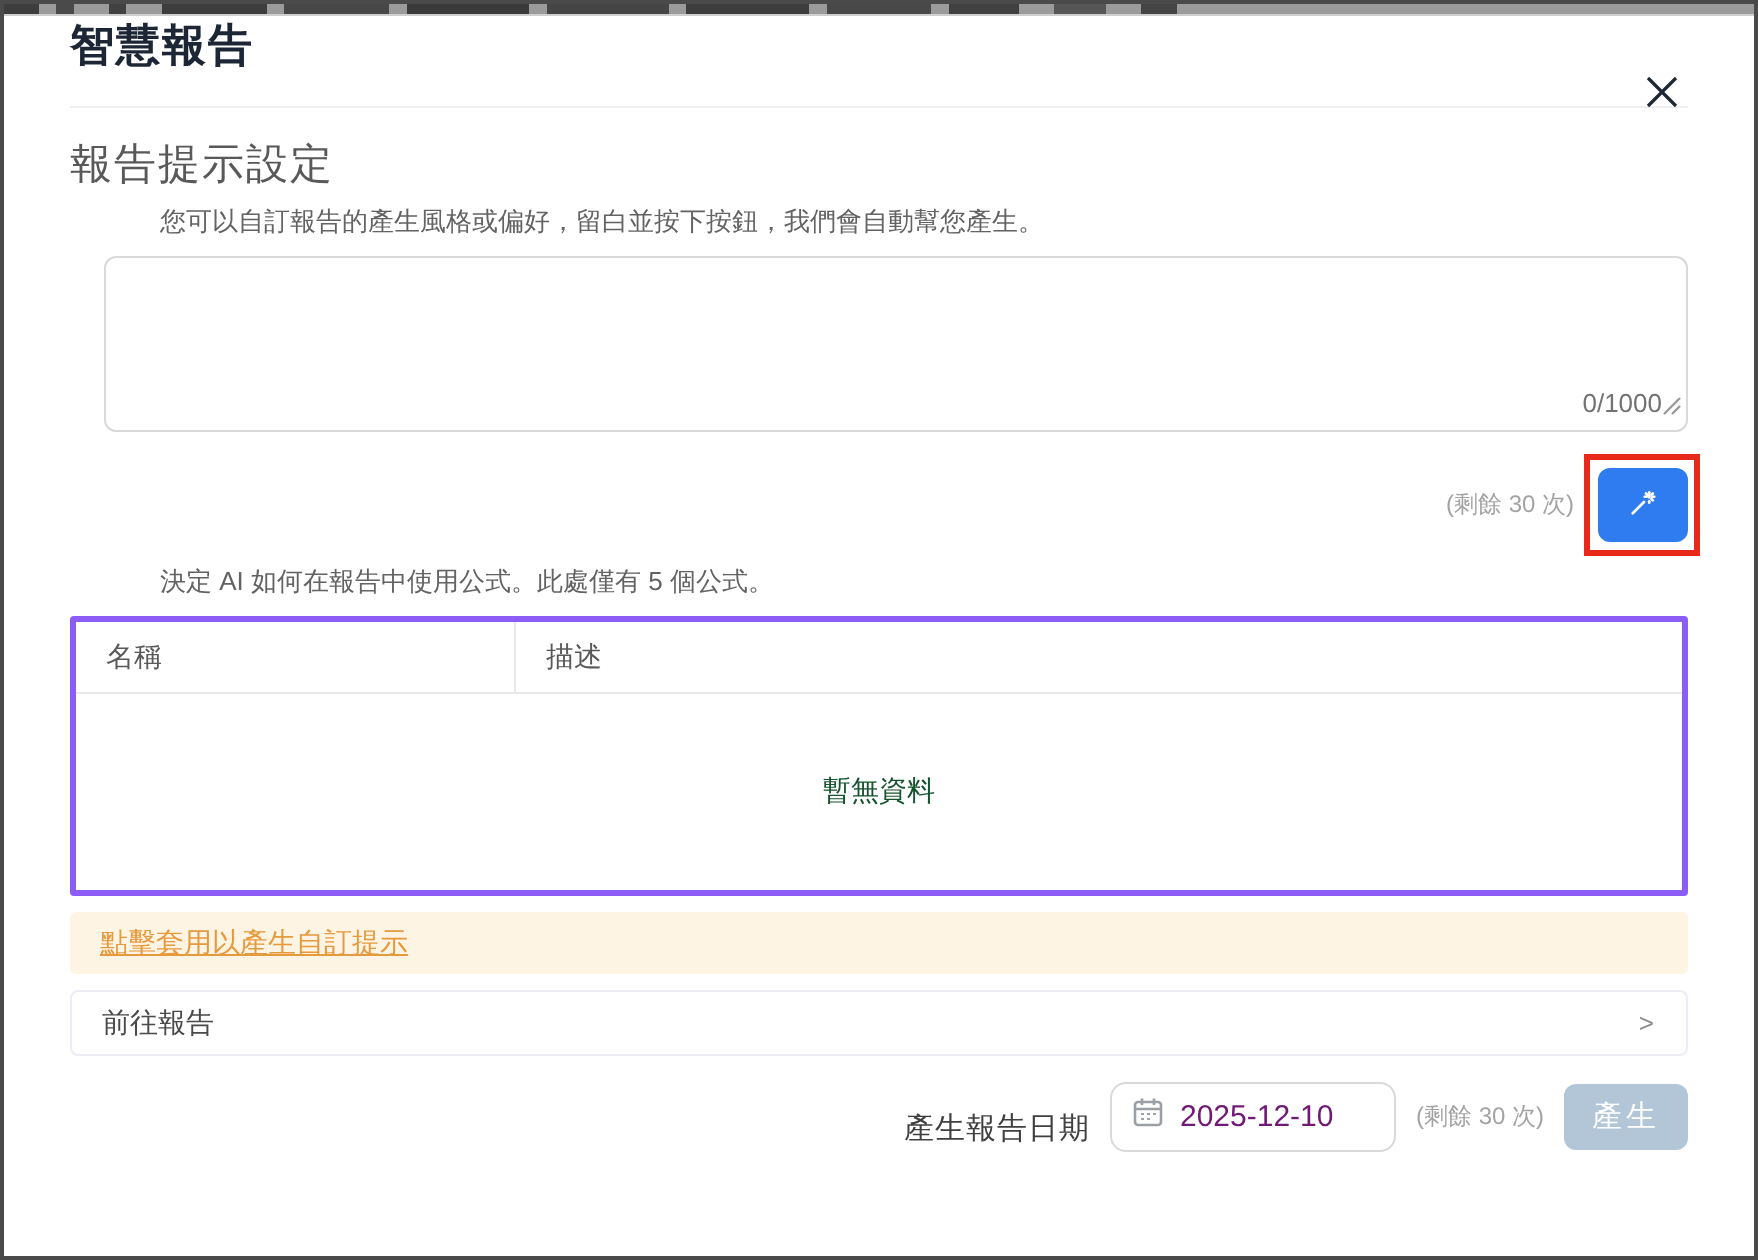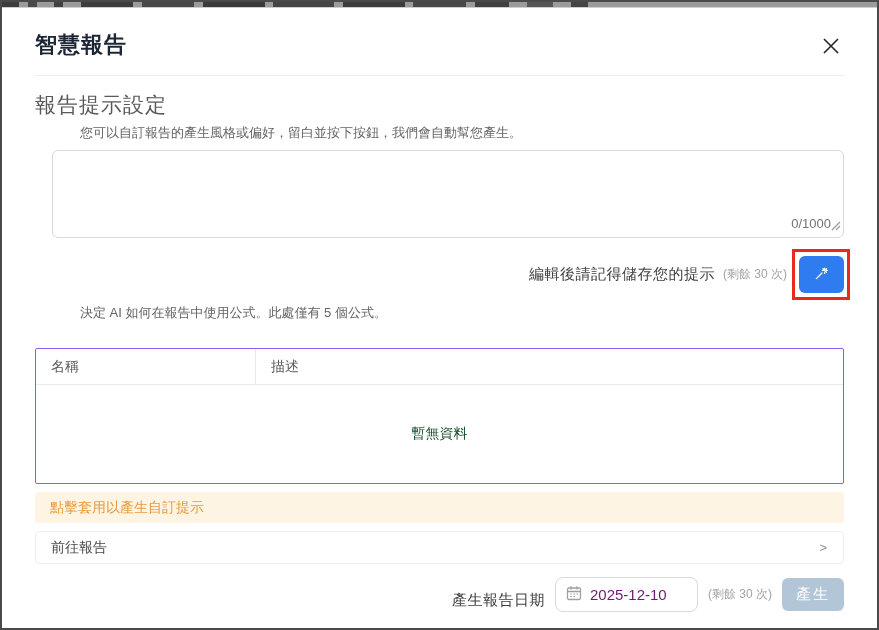--- a/index.html
+++ b/index.html
@@ -8,48 +8,48 @@
 
   .stage { position:relative; width:879px; height:630px; border:2px solid #4a4a4a; overflow:hidden; background:#fff; }
 
   
   .backdrop-strip { height:5px; width:100%; background:#9b9b9b;
     background-image:linear-gradient(90deg,#3d3d3d 0 2%, transparent 2% 3%, #4a4a4a 3% 4%, transparent 4% 6%, #414141 6% 7%, transparent 7% 9%, #3d3d3d 9% 15%, transparent 15% 16%, #474747 16% 22%, transparent 22% 23%, #3a3a3a 23% 30%, transparent 30% 31%, #454545 31% 38%, transparent 38% 39%, #3d3d3d 39% 46%, transparent 46% 47%, #484848 47% 53%, transparent 53% 54%, #404040 54% 58%, transparent 58% 60%, #565656 60% 63%, transparent 63% 65%, #444 65% 67%, transparent 67% 100%);
   }
 
   .modal { position:absolute; top:5px; left:0; right:0; bottom:0; background:#fff; border-top:1px solid #cfcfcf; padding:0 33px; }
 
-  .modal-header { position:relative; padding-top:22px; }
+  .modal-header { position:relative; }
   .modal-title { font-size:22px; font-weight:bold; color:#1d2634; line-height:30px; letter-spacing:1px; }
   .close-btn { position:absolute; right:2px; top:28px; width:22px; height:22px; cursor:pointer; background:none; border:none; }
   .header-divider { border:none; border-top:1px solid #efefef; margin-top:15px; }
 
   .section-heading { margin-top:15px; font-size:21px; font-weight:400; color:#595959; line-height:28px; letter-spacing:1px; }
   .section-desc { margin-top:6px; font-size:13px; color:#636363; line-height:16px;margin-left:45px; }
 
   .textarea-wrap { position:relative; margin-top:9px;padding-left:17px; }
   .prompt-textarea { width:100%; height:88px; border:1px solid #d9d9d9; border-radius:6px; resize:none; font-family:inherit; font-size:14px; padding:8px 12px 24px; color:#434343; display:block; outline:none; }
   .char-counter { position:absolute; right:13px; bottom:7px; font-size:13px; color:#737373; background:#fff; }
   .resize-handle { position:absolute; right:3px; bottom:3px; }
 
   .save-row { margin-top:11px; display:flex; align-items:center; justify-content:flex-end; gap:8px; height:50px; }
   .save-hint { font-size:15px; color:#404040; letter-spacing:0.5px; }
   .remaining-note { font-size:12px; color:#a3a3a3; }
   .magic-btn-wrap { position:relative; margin-left:4px; }
   .magic-btn { width:45px; height:37px; background:#2f7cf0; border:none; border-radius:6px; display:flex; align-items:center; justify-content:center; cursor:pointer; }
   .annotation-box { position:absolute; top:-7px; left:-7px; right:-6px; bottom:-7px; border:3px solid #e8291c; pointer-events:none; }
 
-  .formula-table { margin-top:27px; border:1px solid #8b5cf6; border-radius:2px; }
+  .formula-table { margin-top:9px; border:3px solid #8b5cf6; border-radius:2px; }
   .ft-header { display:flex; border-bottom:1px solid #e9e9e9; height:36px; }
   .ft-col { display:flex; align-items:center; padding:0 15px; font-size:14px; color:#595959; }
   .ft-col-name { width:220px; border-right:1px solid #e9e9e9; }
   .ft-col-desc { flex:1; }
   .ft-empty { height:98px; display:flex; align-items:center; justify-content:center; font-size:14px; color:#14532d; }
 
-  .apply-banner { margin-top:8px; height:31px; background:#fdf4e4; border-radius:3px; display:flex; align-items:center; padding:0 15px; font-size:14px; color:#e79a3d; cursor:pointer; }
+  .apply-banner { margin-top:8px; height:31px; background:#fdf4e4; border-radius:3px; display:flex; align-items:center; padding:0 15px; font-size:14px; color:#e79a3d; cursor:pointer;text-decoration:underline; }
 
   .goto-row { margin-top:8px; height:33px; border:1px solid #ecedf6; border-radius:4px; display:flex; align-items:center; justify-content:space-between; padding:0 16px 0 15px; cursor:pointer; background:#fff; }
   .goto-label { font-size:14px; color:#4a4a4a; }
   .goto-arrow { font-size:13px; color:#8c8c8c; }
 
   .footer-row { margin-top:13px; display:flex; align-items:center; justify-content:flex-end; gap:10px; }
   .date-label { font-size:15px; color:#404040; font-weight:500; letter-spacing:0.5px;margin-top:12px; }
   .date-input { width:143px; height:35px; border:1px solid #d9d9d9; border-radius:8px; display:flex; align-items:center; padding:0 10px; gap:8px; cursor:pointer; background:#fff; }
   .date-value { font-size:15px; color:#701a75; }
   .footer-remaining { font-size:12px; color:#a3a3a3; }
@@ -83,21 +83,20 @@
       <textarea class="prompt-textarea" style=""></textarea>
       <span class="char-counter">0/1000</span>
       <span class="resize-handle">
         <svg width="10" height="10" viewBox="0 0 10 10">
             <path d="M1 9 L9 1 M5 9 L9 5" stroke="#9a9a9a" stroke-width="1.2" fill="none"></path>
           </svg>
       </span>
     </div>
 
     <div class="save-row">
-      <span class="save-hint">編輯後請記得儲存您的提示</span>
       <span class="remaining-note">(剩餘 30 次)</span>
       <span class="magic-btn-wrap">
         <button class="magic-btn">
           <span>
             <svg width="18" height="18" viewBox="0 0 24 24" fill="none" stroke="#fff" stroke-width="1.8" stroke-linecap="round">
               <path d="M4.5 19.5 L12 12"></path>
               <path d="M15.5 5.5 L15.5 9"></path>
                 <path d="M15.5 11.5 L15.5 12.5"></path>
               <path d="M12.5 8.5 L13.8 8.5"></path>
                 <path d="M17.2 8.5 L18.8 8.5"></path>

